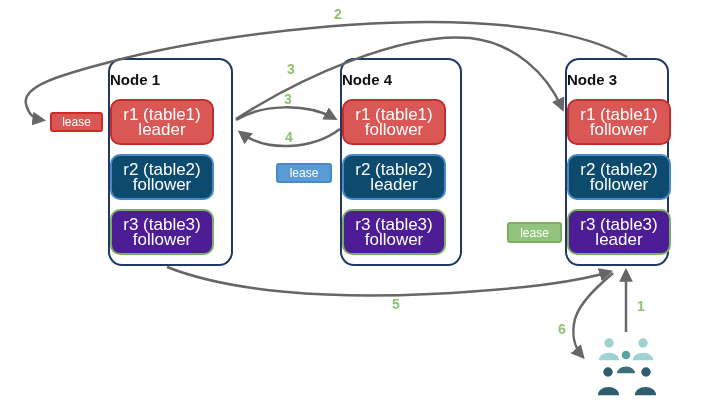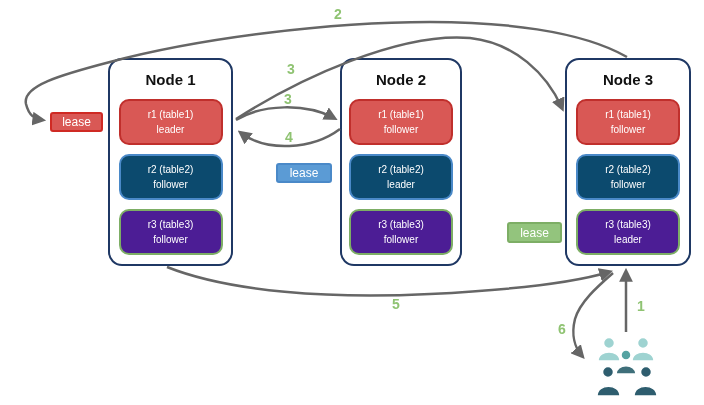--- a/index.html
+++ b/index.html
@@ -2,31 +2,31 @@
 <html><head>
 <meta charset="utf-8">
 <style>
   html,body{margin:0;padding:0;background:#fff;}
   .stage{
     position:relative;width:704px;height:405px;background:#ffffff;
     font-family:"Liberation Sans","DejaVu Sans",sans-serif;overflow:hidden;
   }
   .node{
     position:absolute;background:#fff;border:2px solid #1f3864;border-radius:14px;
-    display:flex;flex-direction:column;align-items:center;box-sizing:border-box;
+    display:flex;flex-direction:column;box-sizing:border-box;
     padding-top:10px;gap:9px;z-index:1;
   }
   .n1{left:108px;top:58px;width:125px;height:208px}
   .n2{left:340px;top:58px;width:122px;height:208px}
-  .n3{left:565px;top:58px;width:126px;height:208px}
+  .n3{left:565px;top:58px;width:104px;height:208px}
   .node-title{font-size:15px;font-weight:700;color:#111;line-height:20px}
   .replica{
     width:104px;height:46px;border-radius:10px;border:2px solid;box-sizing:border-box;
     display:flex;flex-direction:column;align-items:center;justify-content:center;
-    color:#fff;font-size:10px;line-height:15.5px;text-align:center;
+    color:#fff;font-size:17px;line-height:15.5px;text-align:center;
   }
   .replica.red{background:#d95855;border-color:#c02f2c}
   .replica.blue{background:#0c4a6e;border-color:#4a89c8}
   .replica.green{background:#4c1d95;border-color:#7dae65}
   .lease{
     position:absolute;color:#fff;font-size:12px;border-radius:3px;border:2px solid;
     display:flex;align-items:center;justify-content:center;box-sizing:border-box;z-index:2;
   }
   .lease.red{left:50px;top:112px;width:53px;height:20px;background:#d95855;border-color:#cf2a24}
   .lease.blue{left:276px;top:163px;width:56px;height:20px;background:#5b9bd5;border-color:#4a89c8}
@@ -59,21 +59,21 @@
       <span>r2 (table2)</span>
       <span>follower</span>
     </div>
     <div class="replica green">
       <span>r3 (table3)</span>
       <span>follower</span>
     </div>
   </div>
 
   <div class="node n2">
-    <div class="node-title">Node 2</div>
+    <div class="node-title">Node 4</div>
     <div class="replica red">
       <span>r1 (table1)</span>
       <span>follower</span>
     </div>
     <div class="replica blue">
       <span>r2 (table2)</span>
       <span>leader</span>
     </div>
     <div class="replica green">
       <span>r3 (table3)</span>

